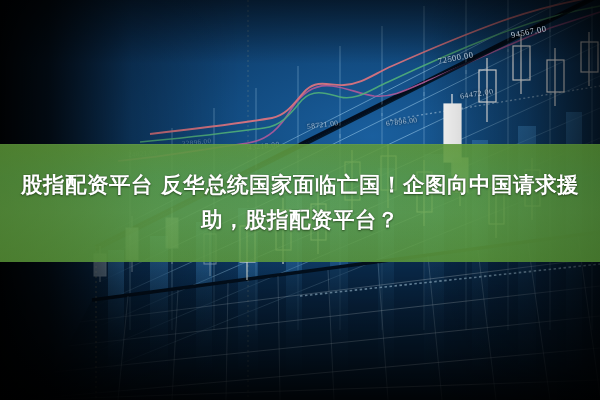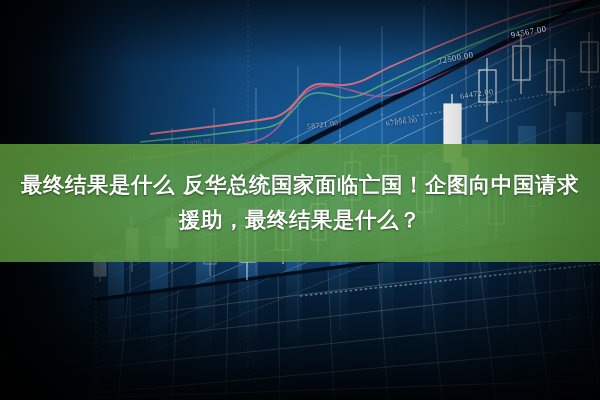--- a/index.html
+++ b/index.html
@@ -264,17 +264,17 @@
       <div class="plabel" style="left: 386px; top: 119px; font-size: 7.5px; opacity: 0.78; transform: rotate(-7deg); transform-origin: left center;">67896.00</div>
       <div class="plabel" style="left: 307px; top: 122px; font-size: 7.5px; opacity: 0.8; transform: rotate(-7deg); transform-origin: left center;">58721.00</div>
       <div class="plabel" style="left: 248px; top: 143px; font-size: 7.5px; opacity: 0.55; transform: rotate(-6deg); transform-origin: left center;">43218.00</div>
       <div class="plabel" style="left: 182px; top: 140px; font-size: 7px; opacity: 0.35; transform: rotate(-6deg); transform-origin: left center;">32896.00</div>
       <div class="plabel" style="left: 128px; top: 151px; font-size: 7px; opacity: 0.22; transform: rotate(-5deg); transform-origin: left center;">24821.00</div>
     </div>
 
   <div id="band" style="top: 144px; height: 118px;">
     <div id="band-sheen"></div>
     <div id="headline">
-      <div id="headline-text">最终结果是什么 反华总统国家面临亡国！企图向中国请求援助，最终结果是什么？</div>
+      <div id="headline-text">股指配资平台 反华总统国家面临亡国！企图向中国请求援助，股指配资平台？</div>
     </div>
   </div>
 
 </div>
 
 </body></html>

